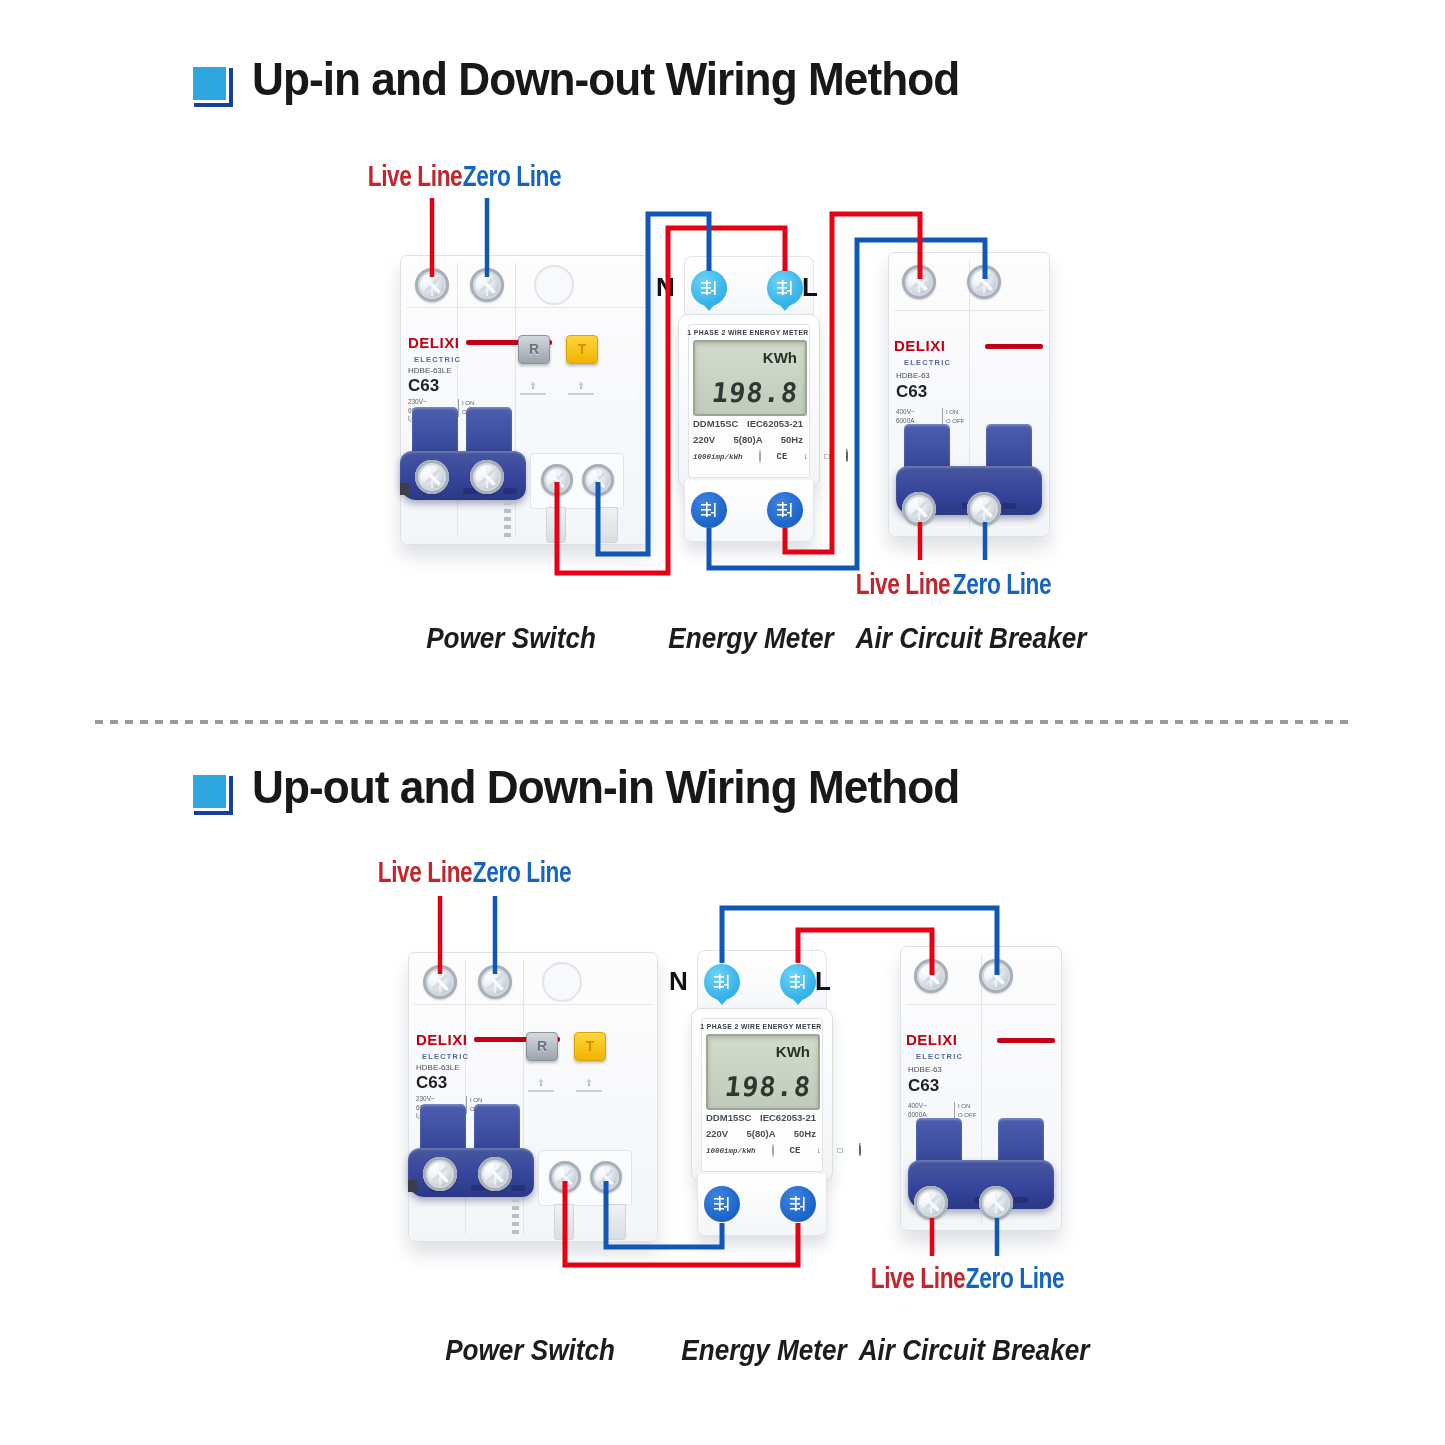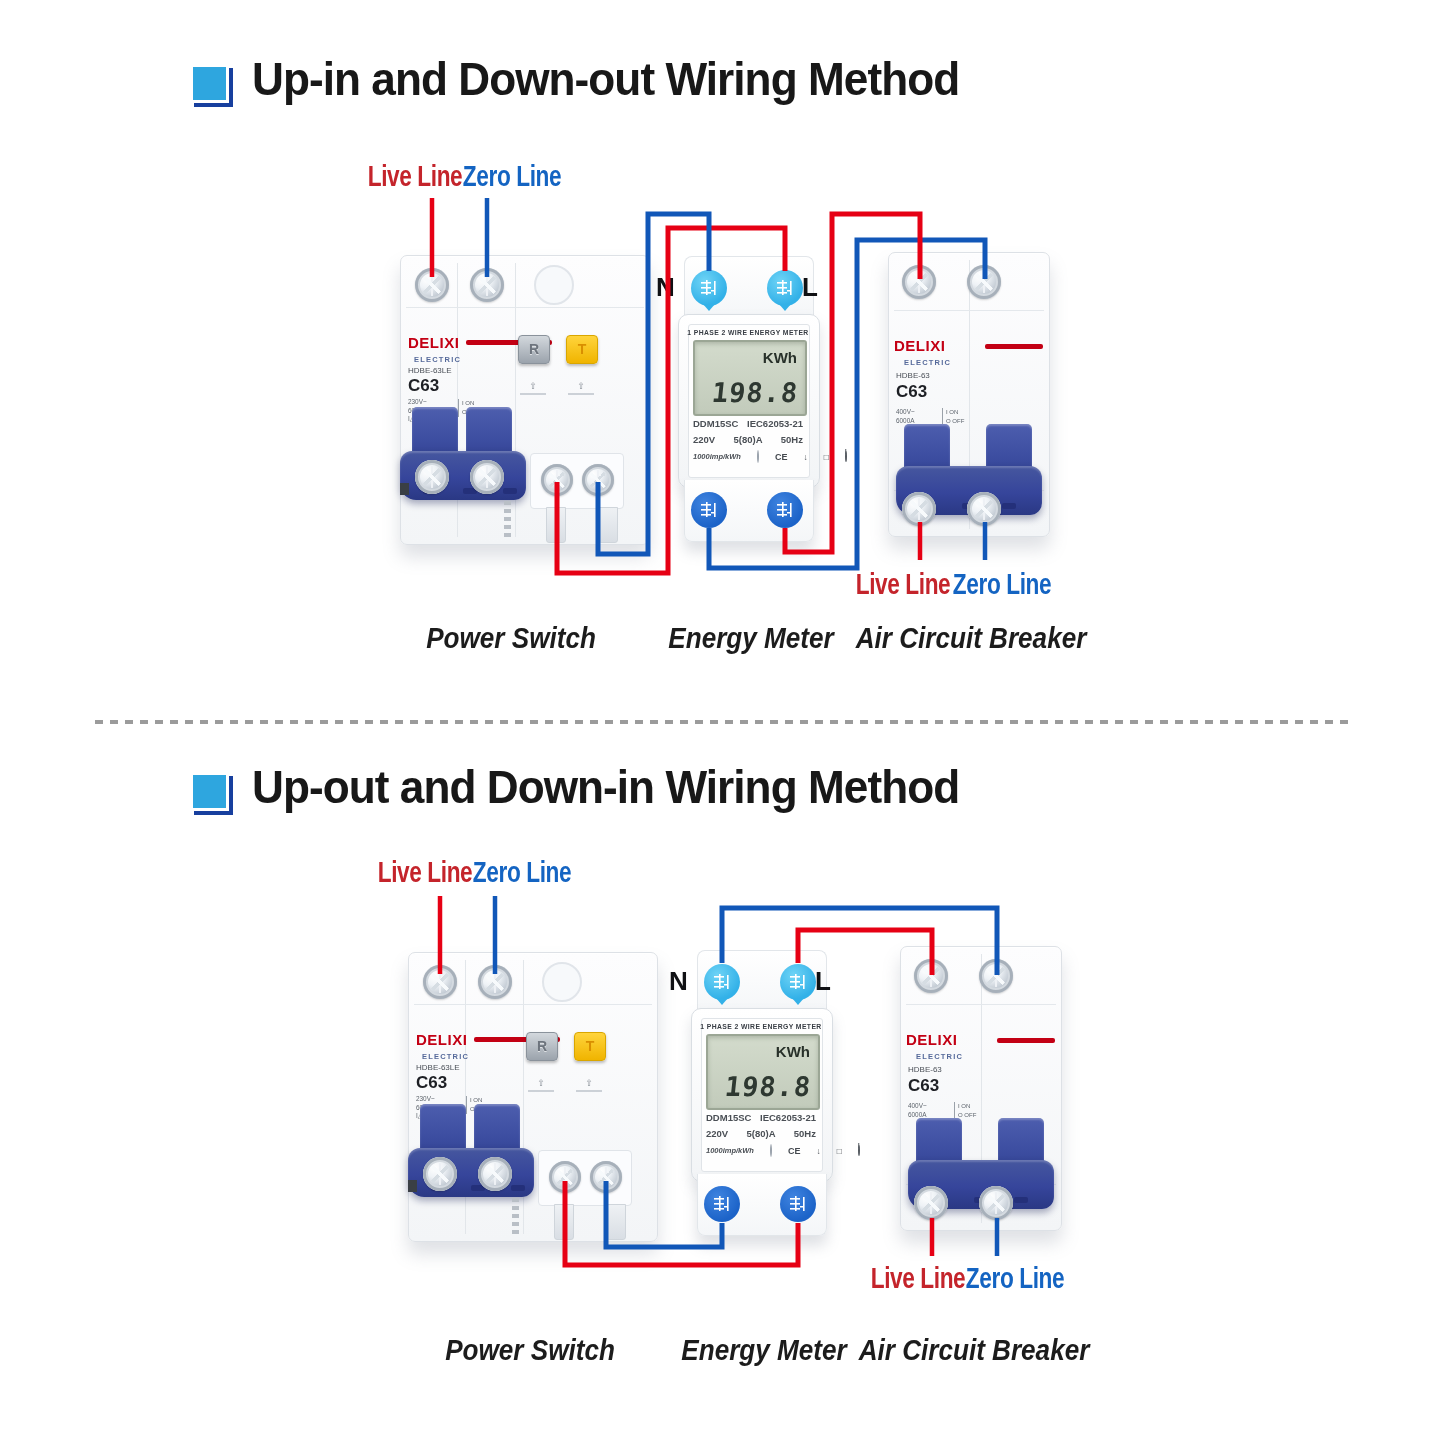--- a/index.html
+++ b/index.html
@@ -81,21 +81,21 @@
   .m-panel{position:absolute;background:#fefefe;border:1px solid #e0e4e8;border-radius:3px;}
   .m-head{position:absolute;width:100%;text-align:center;font-size:6.8px;font-weight:700;
           letter-spacing:.4px;color:#383d44;}
   .lcd{position:absolute;background:linear-gradient(180deg,#d3dbcc,#c2cbbb);
        border:2px solid #9ba695;border-radius:3px;box-shadow:inset 0 2px 4px rgba(60,70,55,.25);}
   .lcd-unit{position:absolute;right:8px;top:7px;font-size:15px;font-weight:800;color:#273029;}
   .lcd-digits{position:absolute;right:7px;bottom:6px;font-family:"DejaVu Sans Mono",monospace;
               font-size:27px;font-weight:700;color:#2e3831;letter-spacing:1px;transform:skewX(-6deg);}
   .m-row{position:absolute;display:flex;justify-content:space-between;font-size:9.5px;
          font-weight:700;color:#4a4f55;}
-  .m-row3{position:absolute;display:flex;align-items:center;gap:16px;color:#4a4f55;}
+  .m-row3{position:absolute;display:flex;align-items:center;gap:16px;color:#4a4f55;font-family:Liberation Mono, monospace;}
   .m-imp{font-size:7.5px;font-style:italic;font-weight:700;}
   .led{width:11px;height:11px;border-radius:50%;border:1px solid #9aa2ac;
        background:radial-gradient(circle at 35% 35%,#787d83,#2b2f33);}
   .ce{font-size:9px;font-weight:700;color:#44494f;}
   .mico{font-size:8.5px;color:#44494f;}
   .pwr{width:9px;height:9px;border:1.3px solid #565b61;border-radius:50%;position:relative;}
   .pwr::after{content:"";position:absolute;left:50%;top:-3px;transform:translateX(-50%);
               width:1.5px;height:5px;background:#565b61;}
   .nl{position:absolute;font-size:26px;font-weight:700;color:#101114;}
   .term{position:absolute;width:36px;height:36px;border-radius:50%;display:flex;align-items:center;

